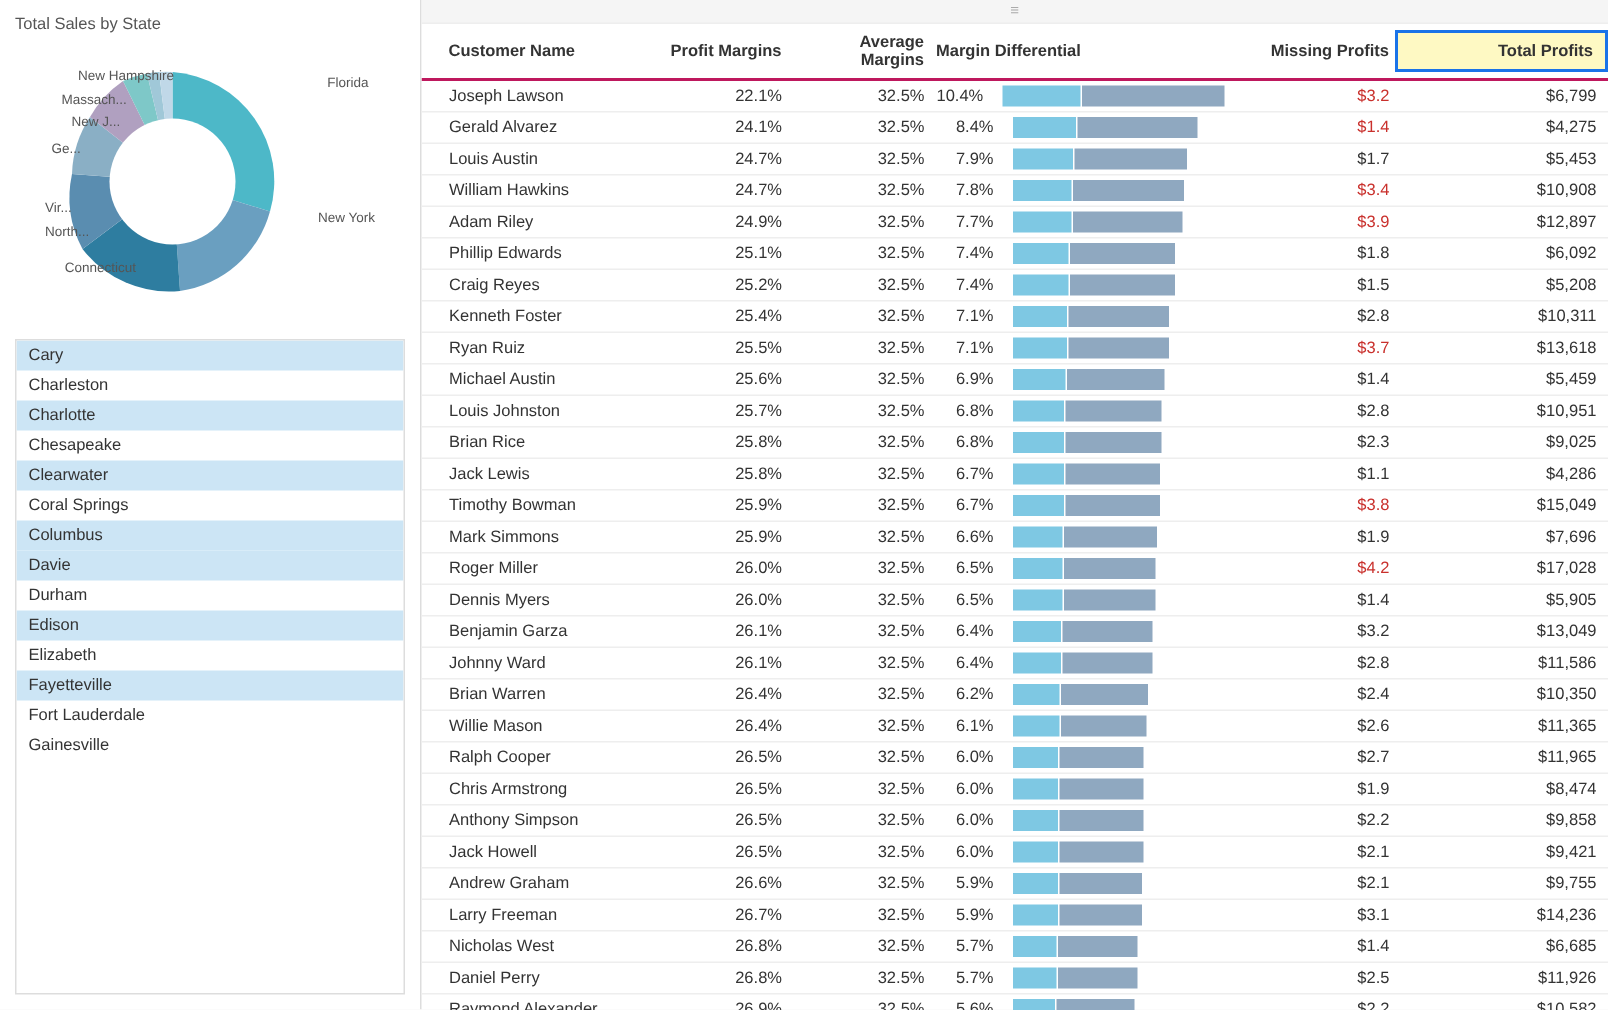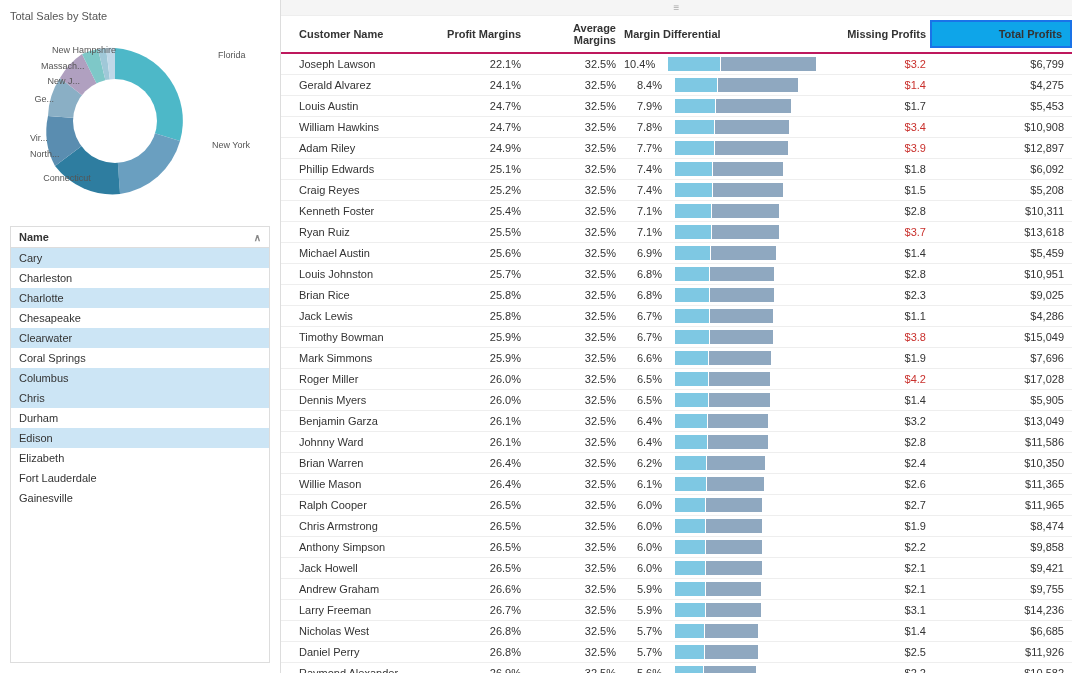--- a/index.html
+++ b/index.html
@@ -20,21 +20,21 @@
 
     
     .main-panel { flex: 1; background: #fff; display: flex; flex-direction: column; overflow: hidden; border-left: 1px solid #ddd; }
     .table-header-row { display: flex; align-items: center; border-bottom: 2px solid #be185d; background: #fff; padding: 0; }
     .col-drag { width: 14px; min-width: 14px; display: flex; align-items: center; justify-content: center; color: #aaa; font-size: 10px; padding: 2px 0; }
     .col-customer { width: 140px; min-width: 140px; padding: 6px 4px; font-weight: 600; font-size: 11px; color: #333; }
     .col-profit { width: 90px; min-width: 90px; padding: 6px 4px; font-weight: 600; font-size: 11px; color: #333; text-align: right; }
     .col-avg { width: 95px; min-width: 95px; padding: 6px 4px; font-weight: 600; font-size: 11px; color: #333; text-align: right; }
     .col-diff { width: 200px; min-width: 200px; padding: 6px 4px; font-weight: 600; font-size: 11px; color: #333; }
     .col-missing { width: 110px; min-width: 110px; padding: 6px 4px; font-weight: 600; font-size: 11px; color: #333; text-align: right; }
-    .col-total { flex: 1; padding: 6px 8px; font-weight: 600; font-size: 11px; color: #333; text-align: right; border: 2px solid #1a73e8; background: #0ea5e9; }
+    .col-total { flex: 1; padding: 6px 8px; font-weight: 600; font-size: 11px; color: #333; text-align: right; border: 2px solid #1a73e8; background: #fef9c3; }
 
     .table-body { overflow-y: auto; flex: 1; }
     .table-row { display: flex; align-items: center; border-bottom: 1px solid #eee; }
 
     .cell-drag { width: 14px; min-width: 14px; }
     .cell-customer { width: 140px; min-width: 140px; padding: 3px 4px; font-size: 11px; color: #333; }
     .cell-profit { width: 90px; min-width: 90px; padding: 3px 4px; font-size: 11px; text-align: right; color: #333; }
     .cell-avg { width: 95px; min-width: 95px; padding: 3px 4px; font-size: 11px; text-align: right; color: #333; }
     .cell-diff { width: 200px; min-width: 200px; padding: 3px 4px; display: flex; align-items: center; gap: 10px; }
     .cell-missing { width: 110px; min-width: 110px; padding: 3px 4px; font-size: 11px; text-align: right; color: #333; }
@@ -84,36 +84,33 @@
     <div style="position:absolute;top:22%;left:8%;font-size:9px;color:#555;white-space:nowrap;">New J...</div>
     <div style="position:absolute;top:32%;left:2%;font-size:9px;color:#555;white-space:nowrap;">Ge...</div>
     <div style="position:absolute;top:54%;left:0%;font-size:9px;color:#555;white-space:nowrap;">Vir...</div>
     <div style="position:absolute;top:63%;left:0%;font-size:9px;color:#555;white-space:nowrap;">North...</div>
     <div style="position:absolute;top:76%;left:6%;font-size:9px;color:#555;white-space:nowrap;">Connecticut</div>
     <div style="position:absolute;top:8%;right:2%;font-size:9px;color:#555;white-space:nowrap;">Florida</div>
     <div style="position:absolute;top:58%;right:0%;font-size:9px;color:#555;white-space:nowrap;">New York</div>
   </div>
 
   <div class="city-list-container">
-    <div class="city-list-header">
-      <span>Name</span>
-      <span class="sort-icon">∧</span>
-    </div>
     <div class="city-list-scroll">
       <div class="city-item selected">Cary</div>
       <div class="city-item">Charleston</div>
       <div class="city-item selected">Charlotte</div>
       <div class="city-item">Chesapeake</div>
       <div class="city-item selected">Clearwater</div>
       <div class="city-item">Coral Springs</div>
       <div class="city-item selected">Columbus</div>
-      <div class="city-item selected">Chris</div>
+      <div class="city-item selected">Davie</div>
       <div class="city-item">Durham</div>
       <div class="city-item selected">Edison</div>
       <div class="city-item">Elizabeth</div>
+      <div class="city-item selected">Fayetteville</div>
       <div class="city-item">Fort Lauderdale</div>
       <div class="city-item">Gainesville</div>
     </div>
   </div>
 </div>
 
 <div class="main-panel">
 
   <div style="display:flex;justify-content:center;padding:2px;background:#f5f5f5;border-bottom:1px solid #eee;">
     <span style="color:#aaa;font-size:10px;">≡</span>

